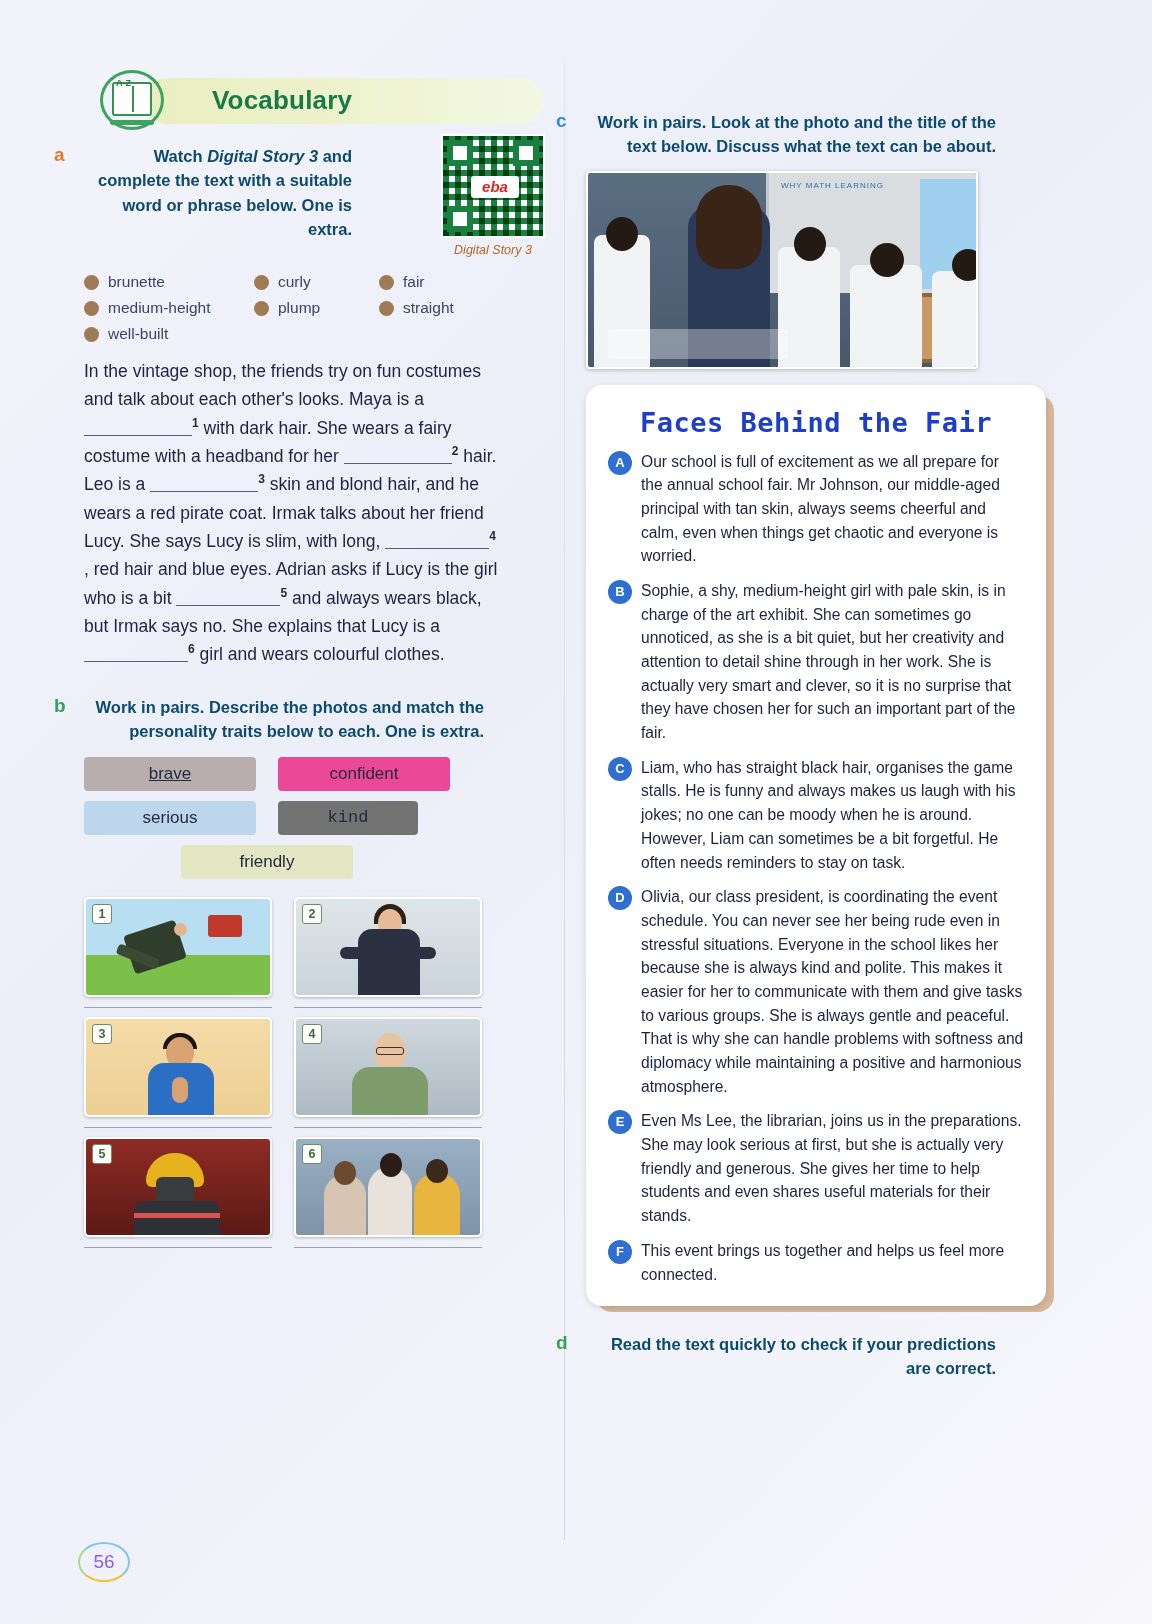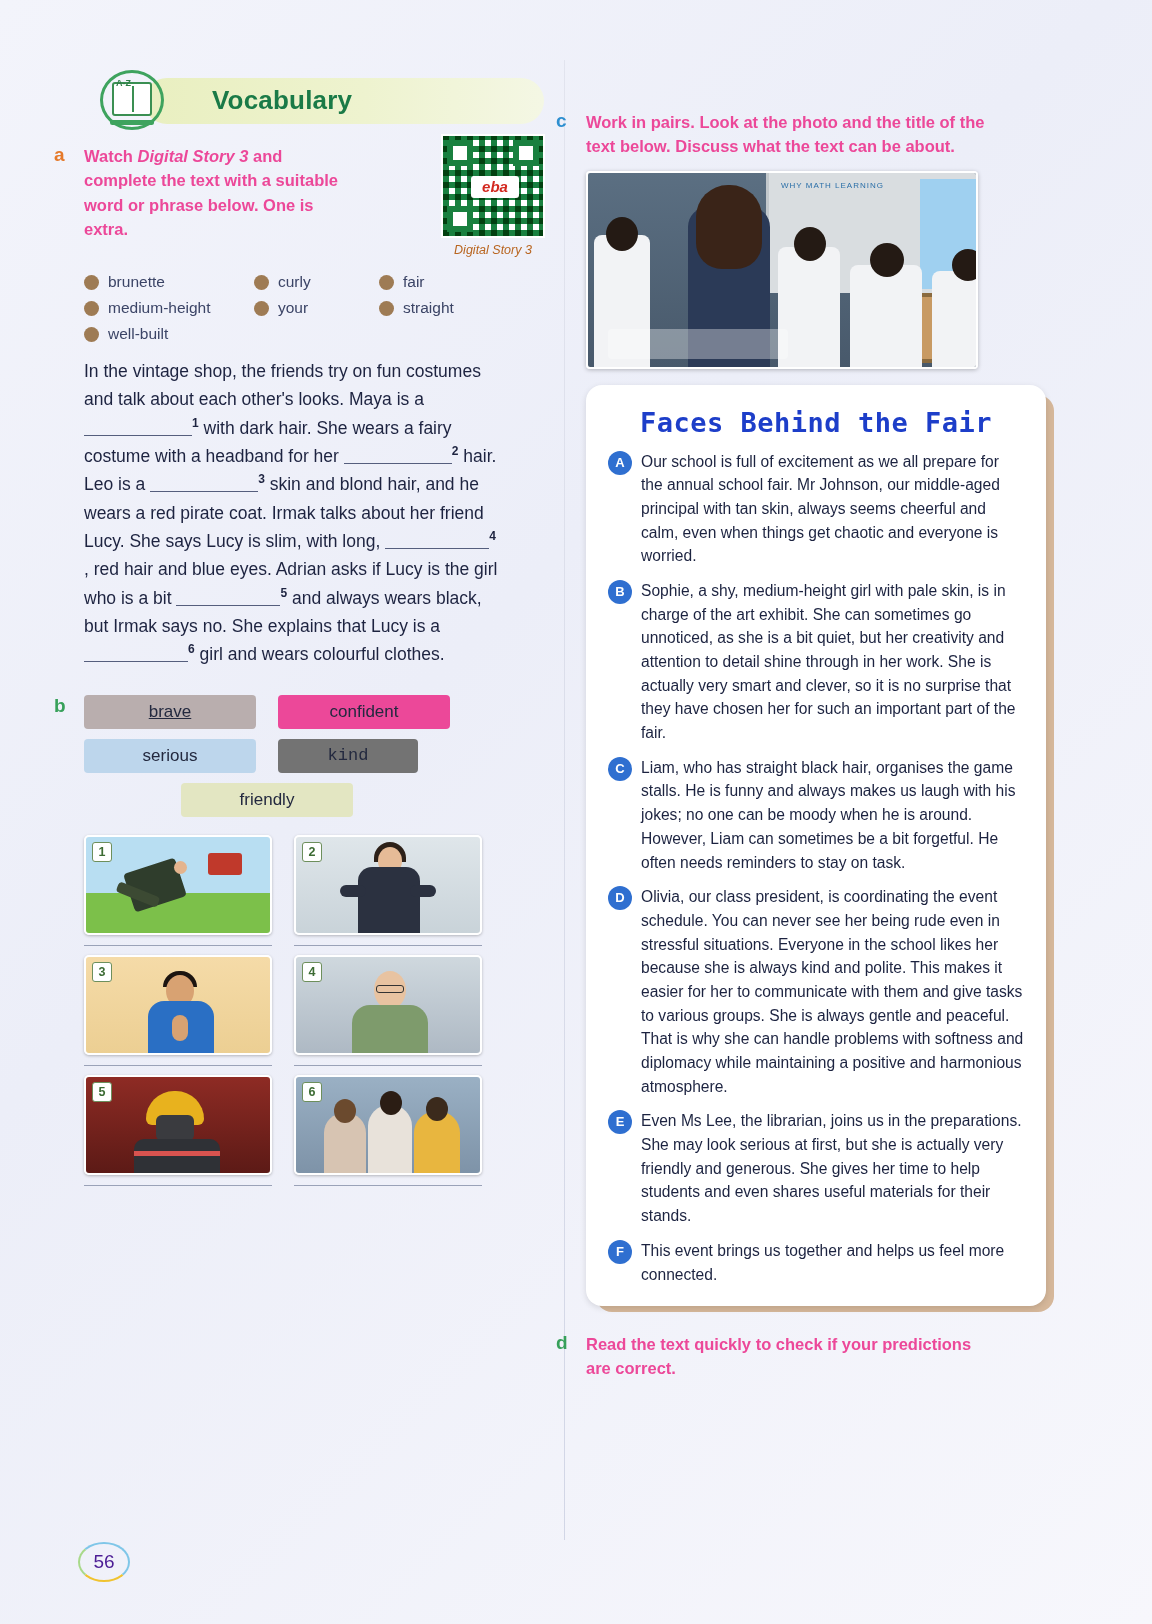--- a/index.html
+++ b/index.html
@@ -66,21 +66,22 @@
   .task-letter {
     position: absolute; left: -30px; top: 0;
     font-size: 19px; font-weight: bold;
   }
   .letter-a { color: #e5792a; }
   .letter-b { color: #37a05a; }
   .letter-c { color: #2e8fd0; }
   .letter-d { color: #37a05a; }
   .task-instr {
     font-size: 16.5px; font-weight: bold; line-height: 1.47;
-    color: #ec4899;
+    color: #0c4a6e;
+    text-align: right;
   }
   .task-instr em { font-style: italic; }
 
   .qr-block {
     position: absolute; right: 0; top: -10px; width: 122px; text-align: center;
   }
   .qr {
     width: 104px; height: 104px; margin: 0 auto;
     background:
       repeating-linear-gradient(0deg, #19803f 0 6px, #fff 6px 12px),
@@ -271,21 +272,21 @@
     position: absolute; left: 78px; bottom: 42px;
     width: 52px; height: 40px;
   }
   .pagenum .swirl {
     position: absolute; inset: 0;
     border: 2px solid #7fc6e8; border-radius: 50%;
     border-left-color: #a8d98a; border-bottom-color: #f0c330;
   }
   .pagenum .n {
     position: absolute; inset: 0; text-align: center; line-height: 40px;
-    font-size: 19px; color: #4c1d95;
+    font-size: 19px; color: #8b5cf6;
   }
   
   .col-divider {
     position: absolute; left: 564px; top: 60px; width: 1px; height: 1480px;
     background: linear-gradient(#e2e4ee, #d2d6e6);
   }
 </style>
 </head>
 <body>
 
@@ -338,21 +339,21 @@
             <span>fair</span>
           </div>
         </div>
         <div class="wb-row">
           <div class="wb-item wb-w1">
             <span class="wb-dot"></span>
             <span>medium-height</span>
           </div>
           <div class="wb-item wb-w2">
             <span class="wb-dot"></span>
-            <span>your</span>
+            <span>plump</span>
           </div>
           <div class="wb-item wb-w3">
             <span class="wb-dot"></span>
             <span>straight</span>
           </div>
         </div>
         <div class="wb-row">
           <div class="wb-item wb-w1">
             <span class="wb-dot"></span>
             <span>well-built</span>
@@ -372,20 +373,21 @@
         <span>, red hair and blue eyes. Adrian asks if Lucy is the girl who is a bit</span>
         <span class="blank short"></span><sup>5</sup>
         <span>and always wears black, but Irmak says no. She explains that Lucy is a</span>
         <span class="blank short"></span><sup>6</sup>
         <span>girl and wears colourful clothes.</span>
       </div>
     </div>
 
     <div class="task" style="margin-top:26px;">
       <div class="task-letter letter-b">b</div>
+      <div class="task-instr" style="width:400px;">Work in pairs. Describe the photos and match the personality traits below to each. One is extra.</div>
 
       <div class="traits">
         <div class="trait-row">
           <div class="trait t-brave">brave</div>
           <div class="trait t-confident">confident</div>
         </div>
         <div class="trait-row">
           <div class="trait t-serious">serious</div>
           <div class="trait t-kind">kind</div>
         </div>

